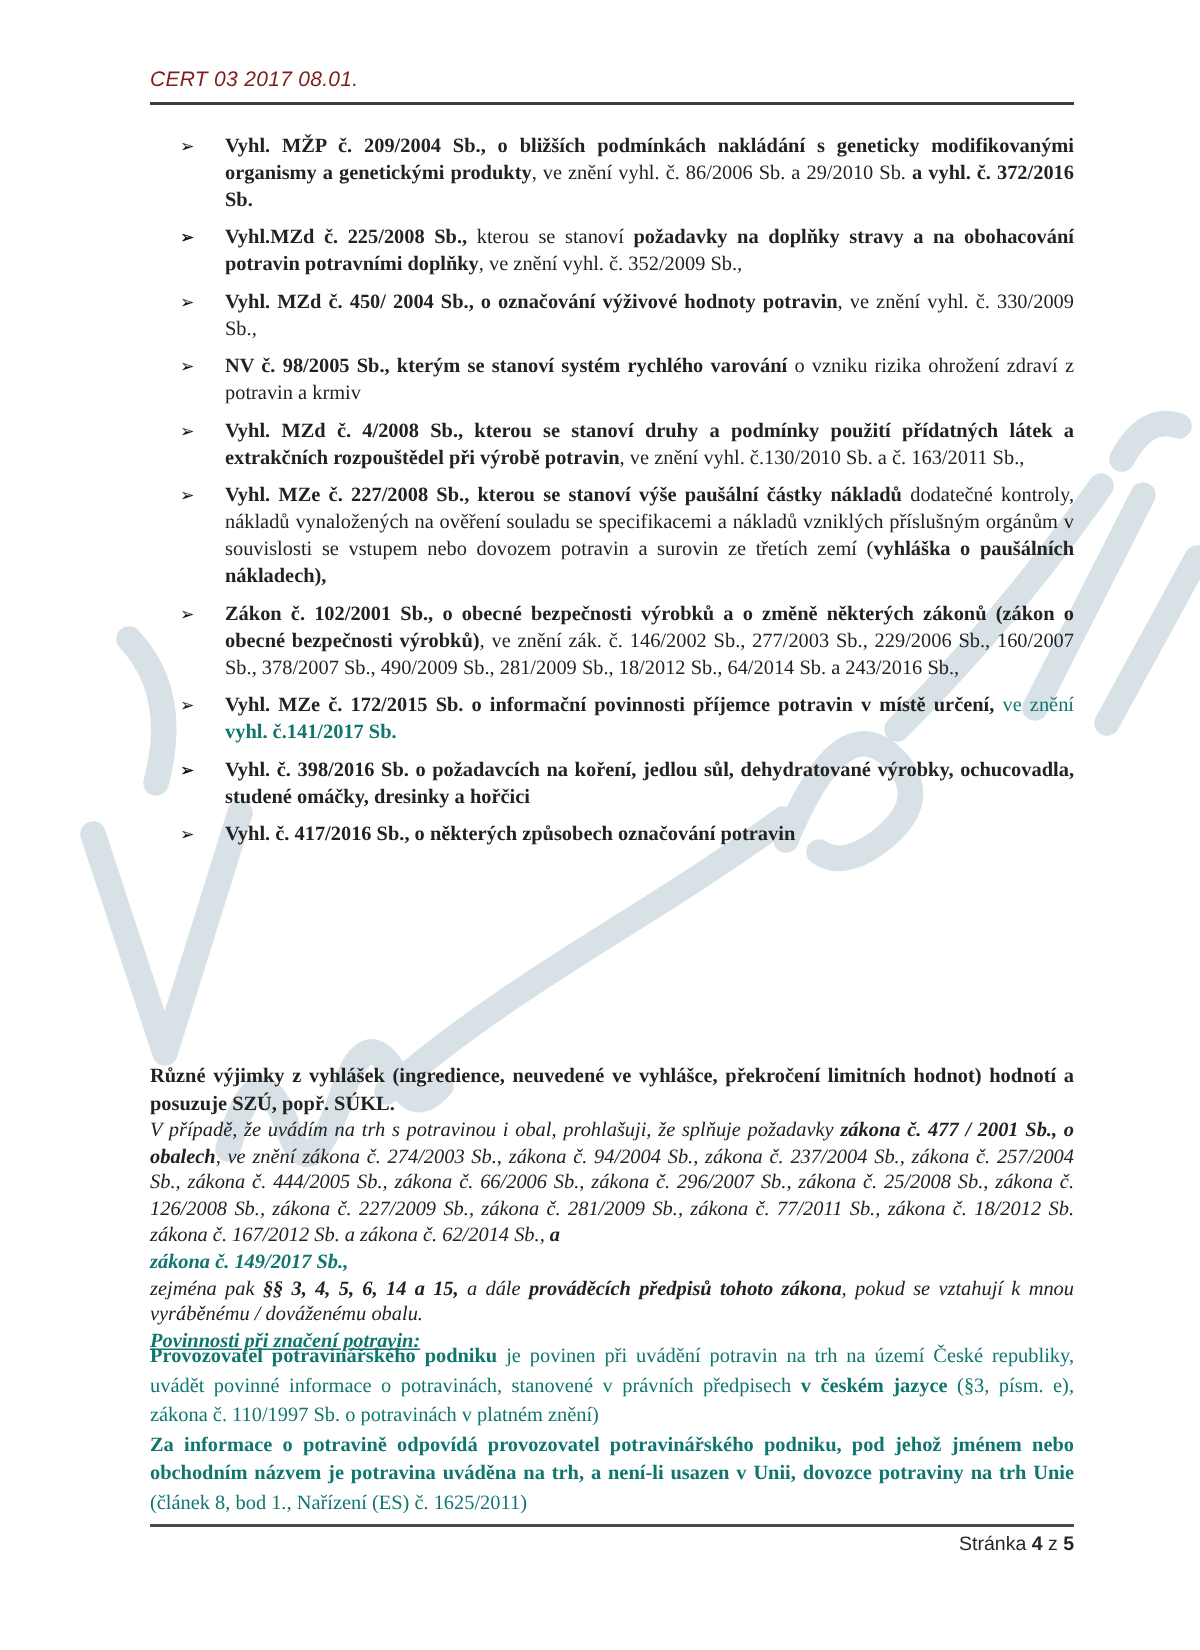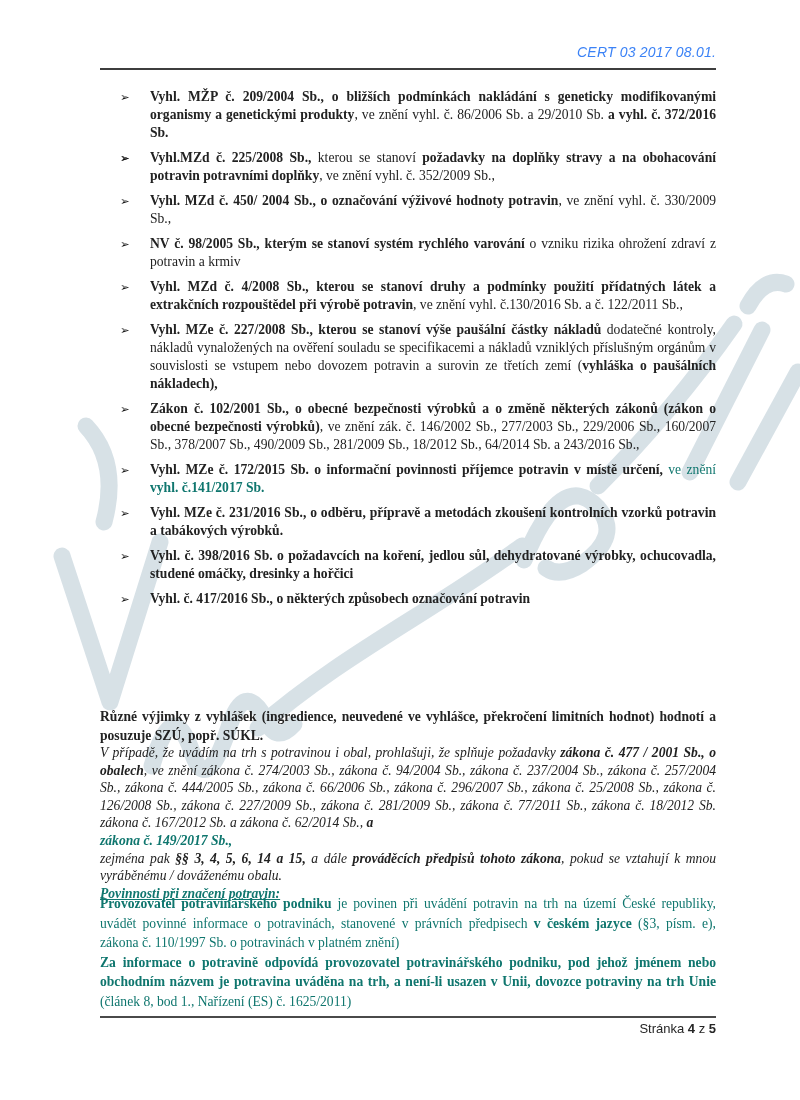--- a/index.html
+++ b/index.html
@@ -10,23 +10,23 @@
     overflow:hidden;
     font-family:"Liberation Serif", serif;
     color:#222222;
   }
   .page{position:absolute;inset:0;}
   
   .watermark{position:absolute;inset:0;pointer-events:none;opacity:.55;}
   
   .doc-code{
     position:absolute;top:44px;left:100px;width:616px;
-    text-align:right;
+    text-align:left;
     font-family:"Liberation Sans", sans-serif;
-    font-style:italic;font-size:14px;color:#3b82f6;letter-spacing:.2px;
+    font-style:italic;font-size:14px;color:#7f1d1d;letter-spacing:.2px;
   }
   .rule{position:absolute;left:100px;width:616px;height:2px;background:#3e3e3e;}
   .rule.header-rule{top:68px;}
   .rule.footer-rule{top:1016px;height:1.6px;background:#4a4a4a;}
   
   .list{position:absolute;top:88px;left:100px;width:616px;}
   .li{
     position:relative;padding-left:50px;margin-bottom:7px;
     text-align:justify;font-size:13.6px;line-height:18px;
   }
@@ -96,41 +96,40 @@
       <span class="b">Vyhl. MZd č. 450/ 2004 Sb., o označování výživové hodnoty potravin</span><span>, ve znění vyhl. č. 330/2009 Sb.,</span>
     </div>
 
     <div class="li">
       <span class="bullet">➢</span>
       <span class="b">NV č. 98/2005 Sb., kterým se stanoví systém rychlého varování</span><span> o vzniku rizika ohrožení zdraví z potravin a krmiv</span>
     </div>
 
     <div class="li">
       <span class="bullet">➢</span>
-      <span class="b">Vyhl. MZd č. 4/2008 Sb., kterou se stanoví druhy a podmínky použití přídatných látek a extrakčních rozpouštědel při výrobě potravin</span><span>, ve znění vyhl. č.130/2016 Sb. a č. 122/2011 Sb.,</span>
+      <span class="b">Vyhl. MZd č. 4/2008 Sb., kterou se stanoví druhy a podmínky použití přídatných látek a extrakčních rozpouštědel při výrobě potravin</span><span>, ve znění vyhl. č.130/2010 Sb. a č. 163/2011 Sb.,</span>
     </div>
 
     <div class="li">
       <span class="bullet">➢</span>
       <span class="b">Vyhl. MZe č. 227/2008 Sb., kterou se stanoví výše paušální částky nákladů</span><span> dodatečné kontroly, nákladů vynaložených na ověření souladu se specifikacemi a nákladů vzniklých příslušným orgánům v souvislosti se vstupem nebo dovozem potravin a surovin ze třetích zemí (</span><span class="b">vyhláška o paušálních nákladech</span><span class="b">),</span>
     </div>
 
     <div class="li">
       <span class="bullet">➢</span>
       <span class="b">Zákon č. 102/2001 Sb., o obecné bezpečnosti výrobků a o změně některých zákonů (zákon o obecné bezpečnosti výrobků)</span><span>, ve znění zák. č. 146/2002 Sb., 277/2003 Sb., 229/2006 Sb., 160/2007 Sb., 378/2007 Sb., 490/2009 Sb., 281/2009 Sb., 18/2012 Sb., 64/2014 Sb. a 243/2016 Sb.,</span>
     </div>
 
     <div class="li">
       <span class="bullet">➢</span>
       <span class="b">Vyhl. MZe č. 172/2015 Sb. o informační povinnosti příjemce potravin v místě určení,</span><span class="r"> ve znění </span><span class="b r">vyhl. č.141/2017 Sb.</span>
     </div>
 
     <div class="li">
       <span class="bullet">➢</span>
-      <span class="b">Vyhl. MZe č. 231/2016 Sb., o odběru, přípravě a metodách zkoušení kontrolních vzorků potravin a tabákových výrobků.</span>
     </div>
 
     <div class="li">
       <span class="bullet">➢</span>
       <span class="b">Vyhl. č. 398/2016 Sb. o požadavcích na koření, jedlou sůl, dehydratované výrobky, ochucovadla, studené omáčky, dresinky a hořčici</span>
     </div>
 
     <div class="li">
       <span class="bullet">➢</span>
       <span class="b">Vyhl. č. 417/2016 Sb., o některých způsobech označování potravin</span>

